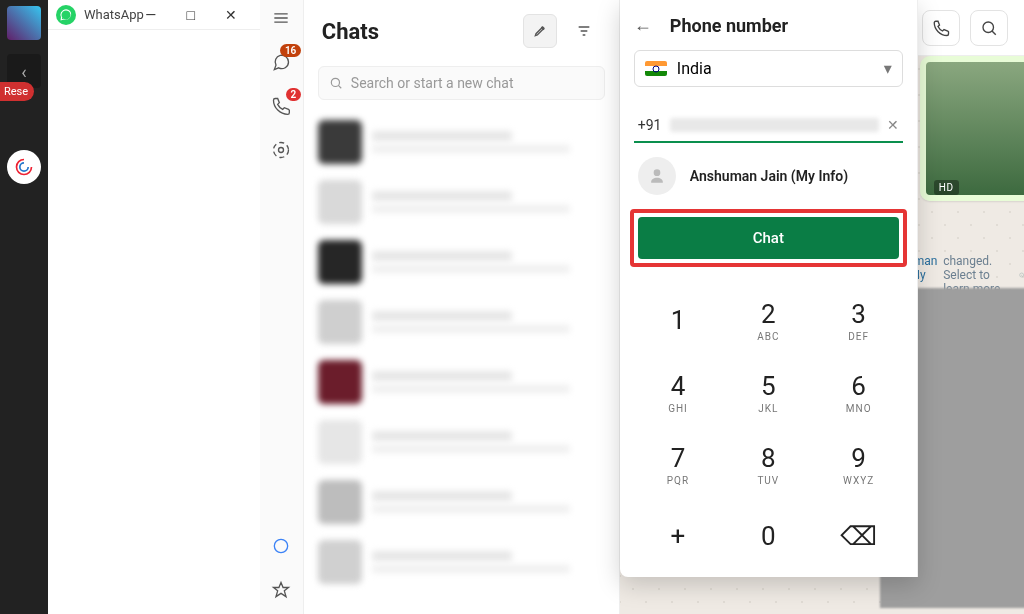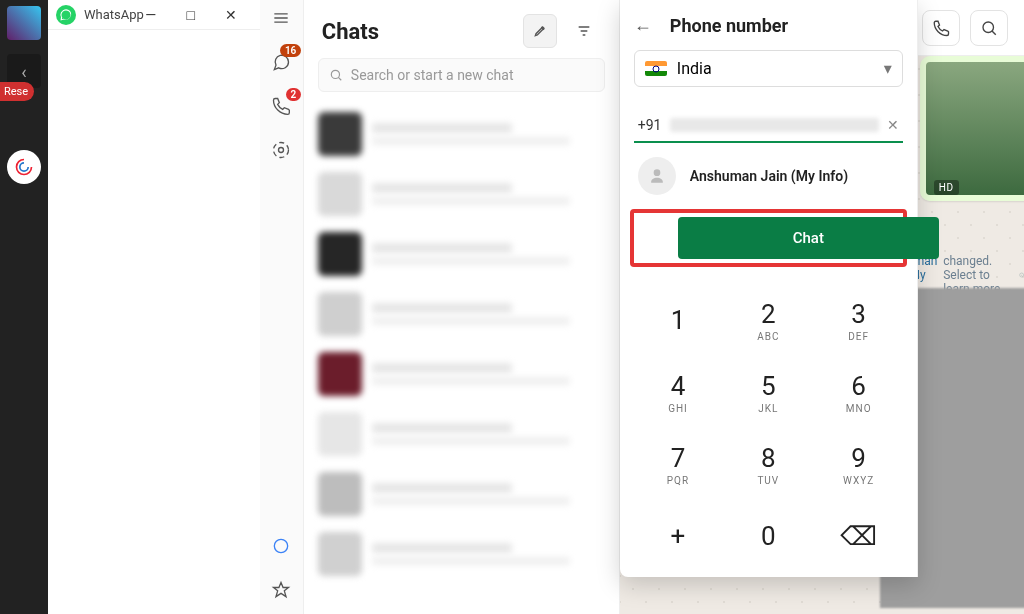--- a/index.html
+++ b/index.html
@@ -64,21 +64,21 @@
   .chats-header {
     display:flex; align-items:center; padding:14px 18px 10px 18px;gap:33px;
   }
   .chats-header h1 { font-size:22px; font-weight:700; color:#222; }
   .chats-header .actions { margin-left:auto; display:flex; gap:10px; }
   .sq-btn {
     width:34px;height:34px;border:1px solid #e3e3e3;border-radius:6px;background:#f3f3f3;
     display:flex;align-items:center;justify-content:center; color:#555;
   }
   .sq-btn.plain{background:#fff;border:none;}
-  .search-row { padding:0 14px 8px 14px; }
+  .search-row { padding:0 14px 8px 14px;margin-top:8px; }
   .search {
     display:flex;align-items:center;gap:8px; color:#999; font-size:14px;
     background:#fafafa;border:1px solid #eee;border-radius:6px;padding:8px 10px;
   }
   .chat-list { flex:1; overflow:hidden; padding:4px 10px; }
   .chat-item {
     display:flex; gap:10px; padding:8px 4px; align-items:center;
   }
   .chat-item .av {
     width:44px;height:44px;border-radius:6px;background:#ccc; filter:blur(3px);
@@ -181,21 +181,21 @@
   .match-row .av{
     width:38px;height:38px;border-radius:50%;background:#eee;display:flex;align-items:center;justify-content:center;
   }
   .match-row .av svg{width:20px;height:20px;fill:#bbb;}
   .match-row .nm{ font-size:14px; font-weight:600; color:#222; }
   .chat-btn-wrap{
     border:4px solid #e53535; border-radius:4px; padding:4px; margin:0 -4px;
   }
   .chat-btn{
     width:100%; background:#0a7d45; color:#fff; text-align:center; padding:12px 0;
-    border-radius:4px; font-size:15px; font-weight:500; cursor:pointer;margin-left:40px;
+    border-radius:4px; font-size:15px; font-weight:500; cursor:pointer;
   }
 
   .dialpad{
     display:grid; grid-template-columns:repeat(3,1fr); gap:2px 2px;
     margin-top:18px;
   }
   .dkey{
     height:70px; display:flex; flex-direction:column; align-items:center; justify-content:center;
     cursor:pointer; user-select:none;
   }

